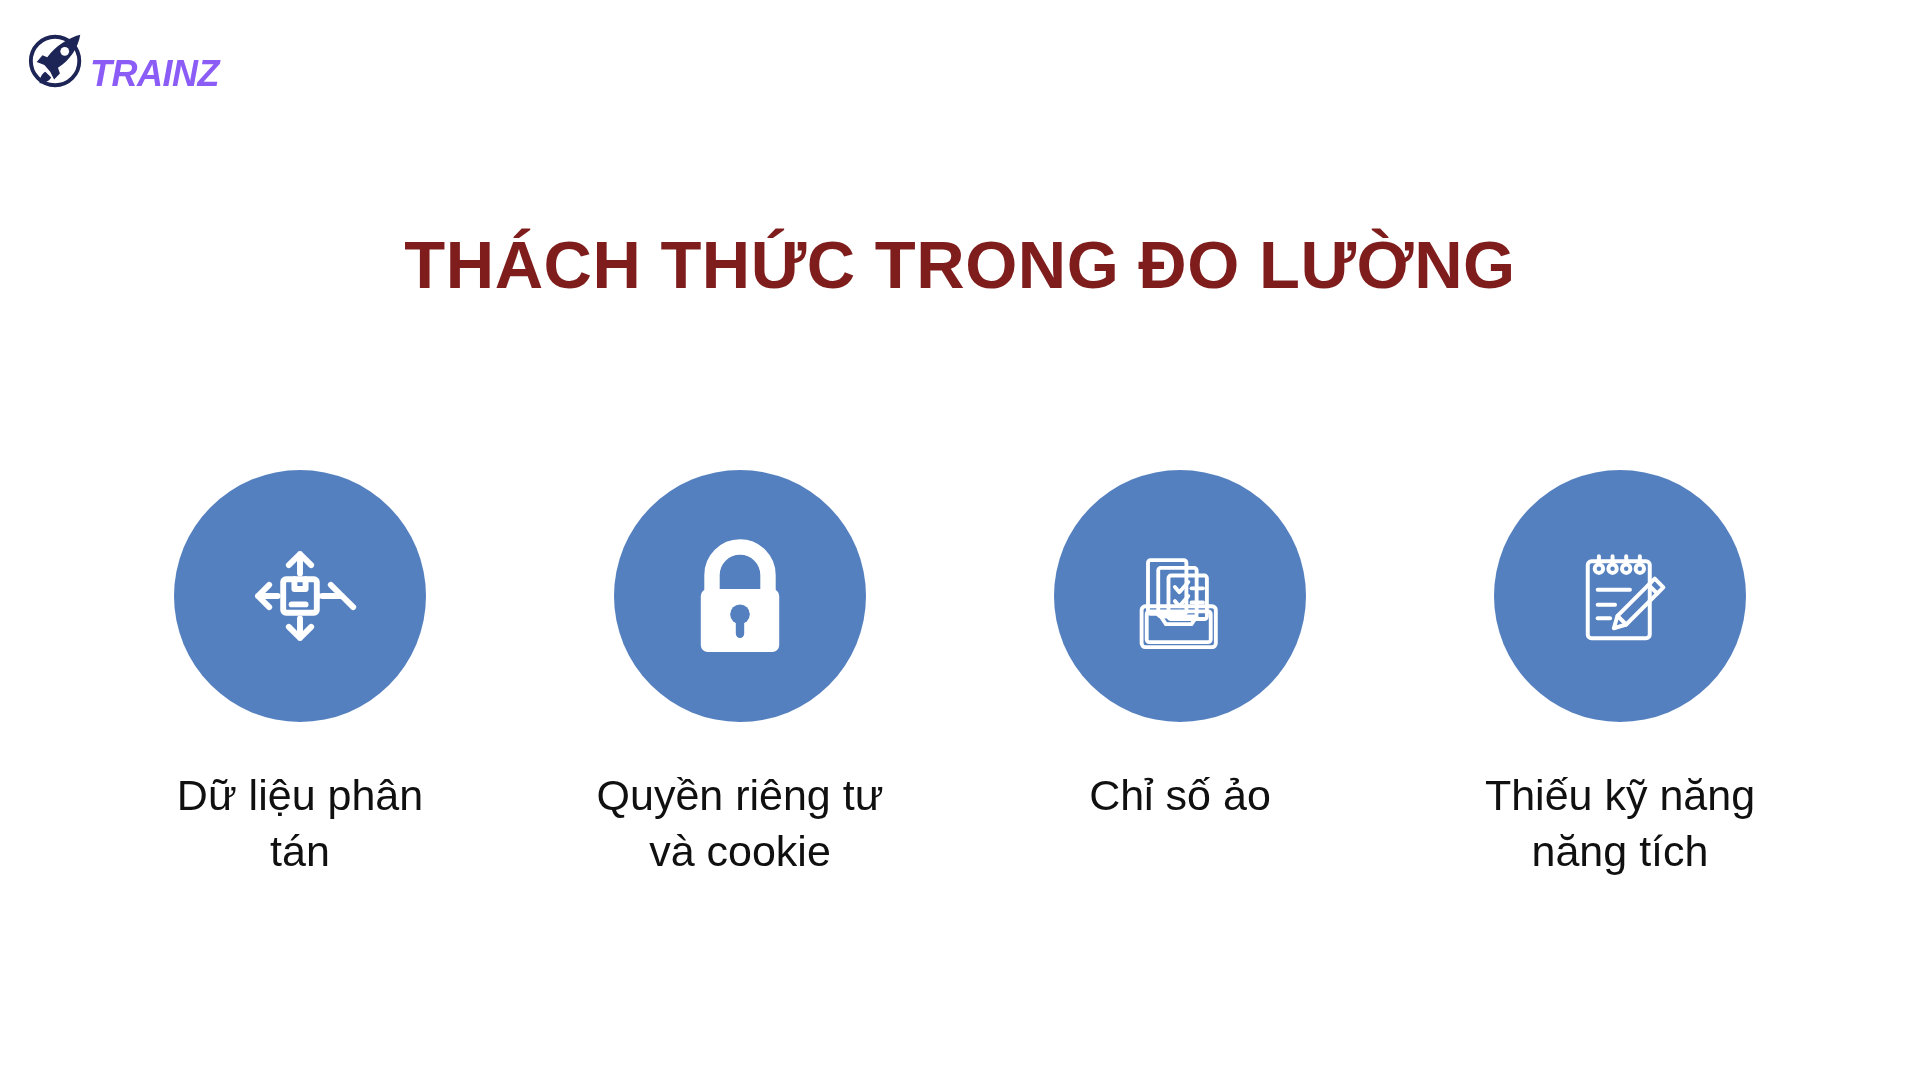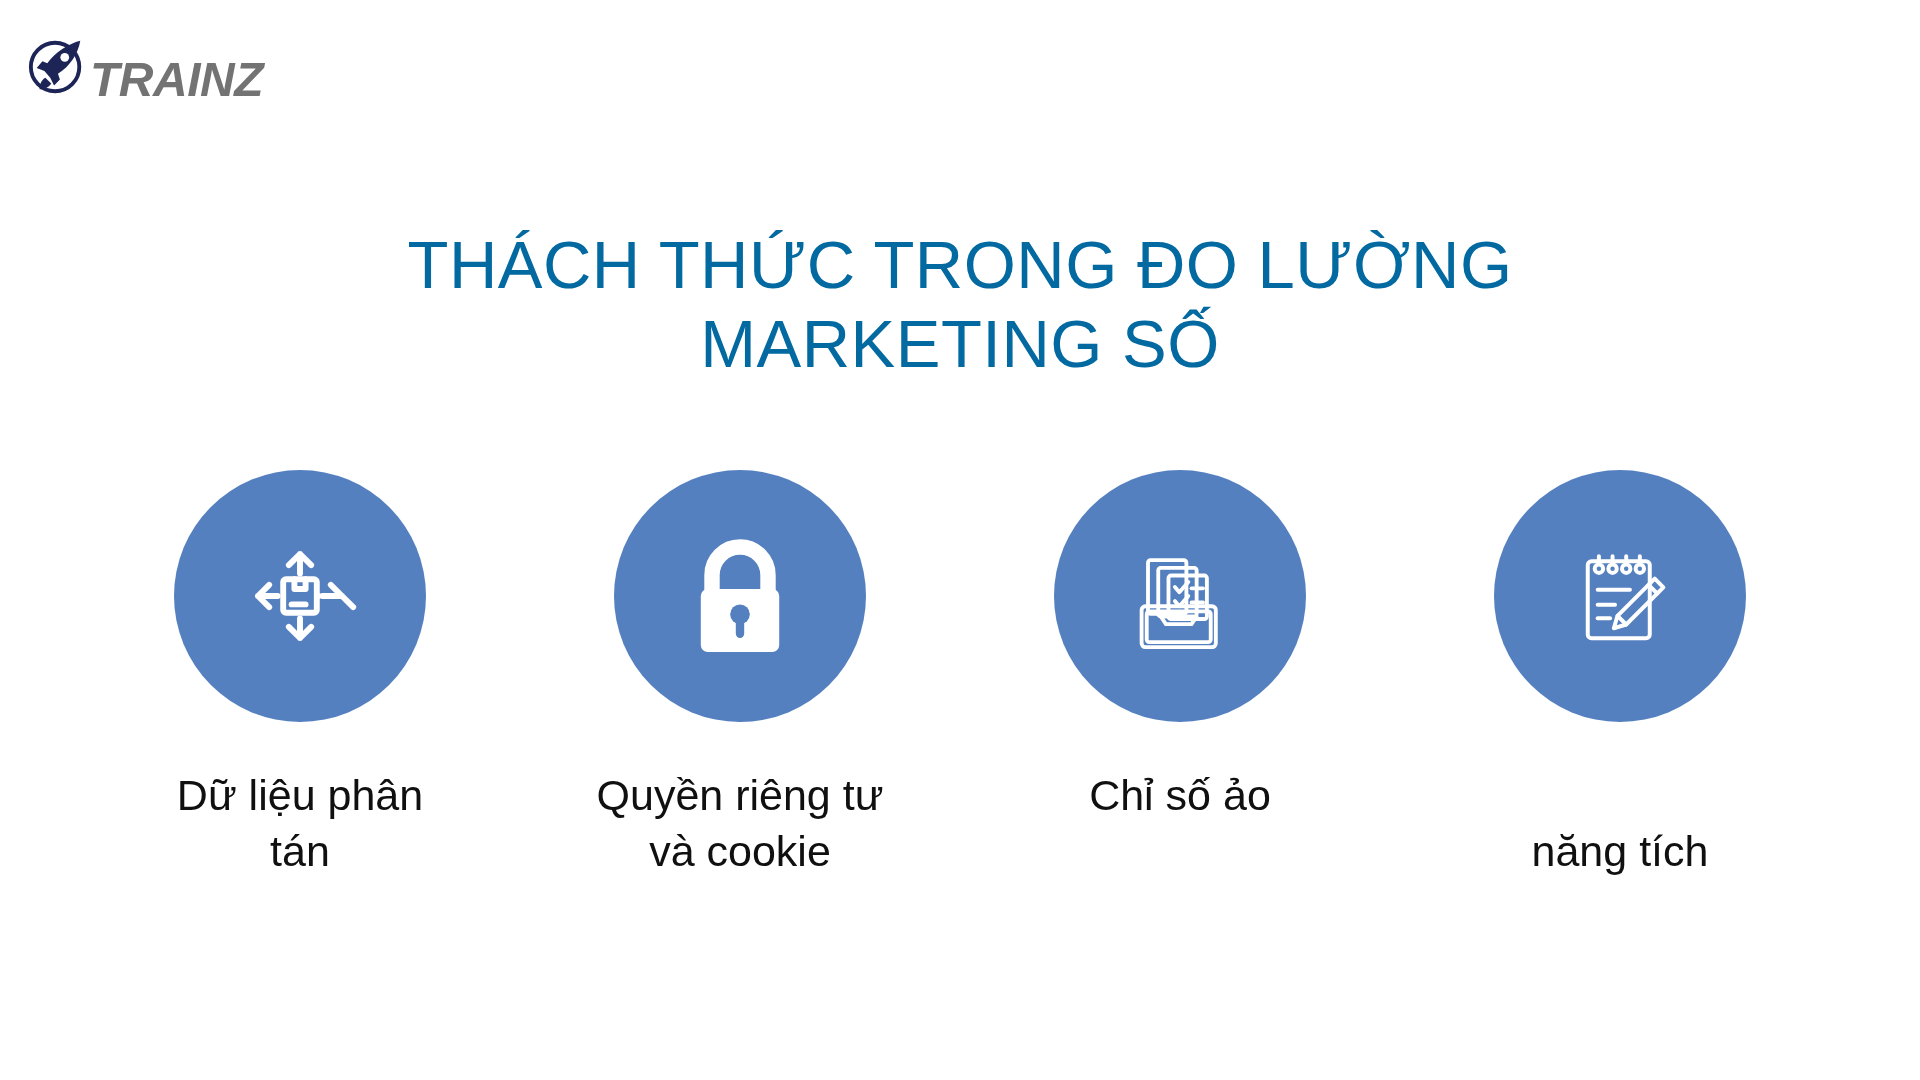--- a/index.html
+++ b/index.html
@@ -28,38 +28,38 @@
   .logo-mark {
     width: 62px;
     height: 62px;
     flex: 0 0 auto;
     display: block;
   }
   .logo-word {
     font-family: "Liberation Sans", sans-serif;
     font-weight: 700;
     font-style: italic;
-    font-size: 48px;
+    font-size: 36px;
     letter-spacing: -0.5px;
-    color: #737373;
+    color: #8b5cf6;
     line-height: 1;
     margin-left: -2px;
     margin-top: 26px;
   }
 
   
   .title {
     position: absolute;
     left: 0;
     right: 0;
     top: 180px;
     text-align: center;
-    color: #0369a1;
-    font-family: "Liberation Sans", sans-serif;
-    font-weight: 400;
+    color: #7f1d1d;
+    font-family: "Liberation Sans", sans-serif;
+    font-weight: 700;
     font-size: 67px;
     line-height: 1.18;
     letter-spacing: 0.5px;
   }
   .title .line {
     display: block;
     white-space: nowrap;
   }
 
   
@@ -111,21 +111,20 @@
     <circle cx="30" cy="32" r="25" fill="none" stroke="#1d2456" stroke-width="4"></circle>
     <path d="M56 5 C44 8 30 17 22 28 L17 26 L11 33 L19 36 L25 43 L29 51 L35 45 L33 39 C45 32 54 18 56 5 Z" fill="#1d2456"></path>
     <path d="M20 43 C16 45 14 50 14 55 C19 55 24 53 26 49 Z" fill="#1d2456"></path>
     <circle cx="40" cy="22" r="4.5" fill="#ffffff"></circle>
   </svg>
   <span class="logo-word">TRAINZ</span>
 </div>
 
 <h1 class="title">
   <span class="line">THÁCH THỨC TRONG ĐO LƯỜNG</span>
-  <span class="line">MARKETING SỐ</span>
 </h1>
 
 <div class="cards">
 
   <div class="card card-1">
     <div class="circle">
       <svg width="140" height="140" viewBox="0 0 100 100" aria-hidden="true">
         <g fill="none" stroke="#ffffff" stroke-width="4.2" stroke-linejoin="round" stroke-linecap="round">
           <rect x="38" y="38" width="24" height="24" rx="2"></rect>
           <path d="M46 38 v7 h8 v-7"></path>
@@ -197,18 +196,19 @@
           <path d="M32 45 h26"></path>
           <path d="M32 57 h14"></path>
           <path d="M32 68 h10"></path>
           <path d="M78 36 l7 7 -30 30 -10 3 3 -10 Z"></path>
           <path d="M73 41 l7 7"></path>
           <path d="M48 66 l7 7"></path>
         </g>
       </svg>
     </div>
     <div class="caption">
+      <span>Thiếu kỹ năng</span>
       <br>
       <span>năng tích</span>
     </div>
   </div>
 
 </div>
 
 </body></html>

